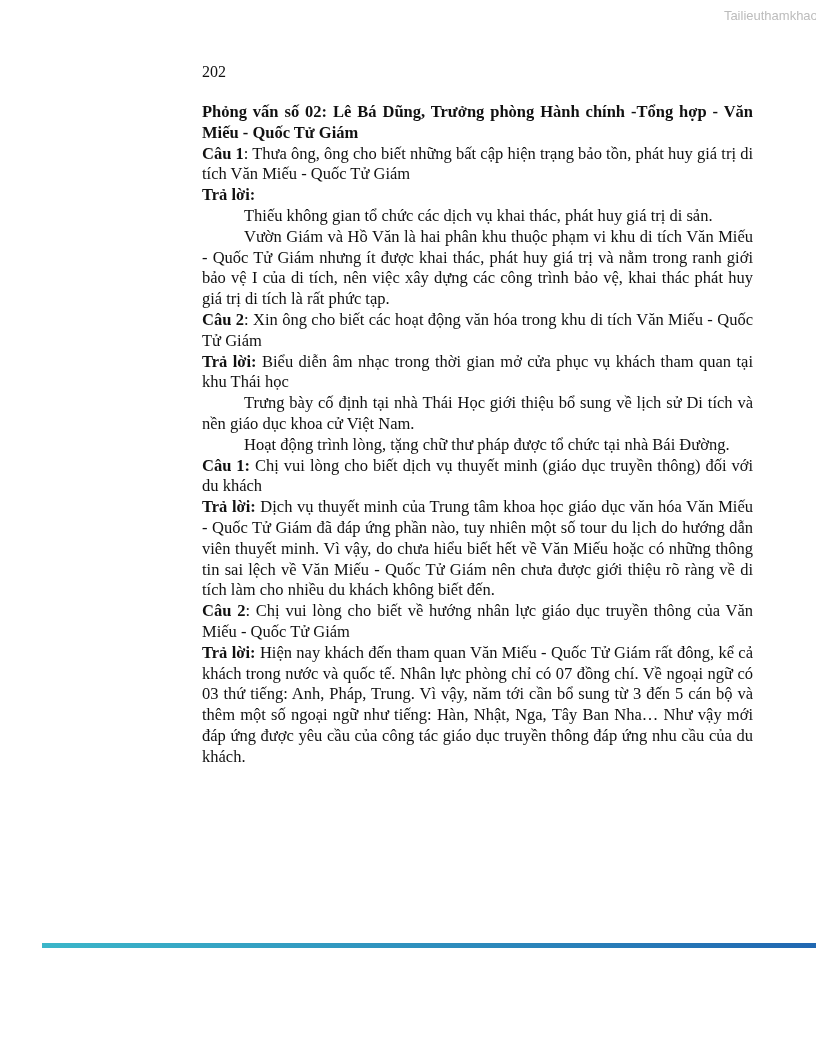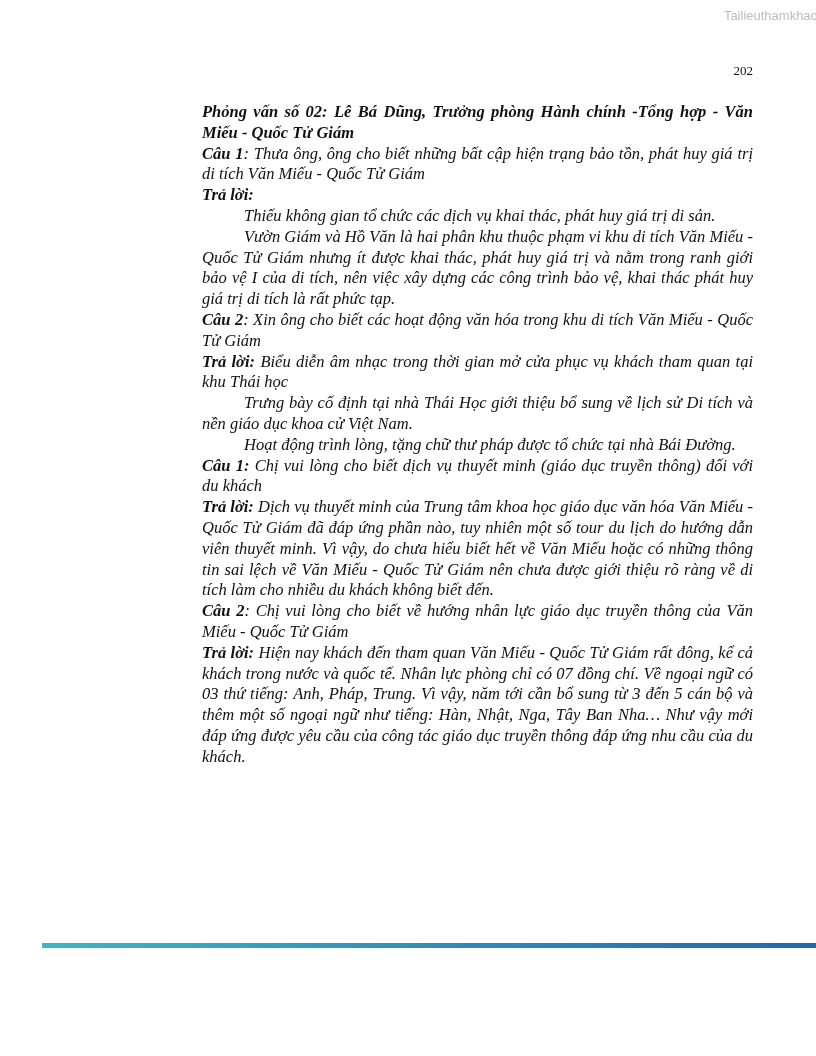--- a/index.html
+++ b/index.html
@@ -23,36 +23,35 @@
     right: 12px;
     font-family: "Liberation Sans", "DejaVu Sans", sans-serif;
     font-size: 13px;
     color: #bcbcbc;
   }
   .page-number {
     position: absolute;
     top: 63px;
     left: 160px;
     width: 551px;
-    text-align: right;
-    font-size: 13px;
+    text-align: left;
+    font-size: 16px;
   }
   .content {
     position: absolute;
     top: 102px;
     left: 160px;
     width: 551px;
     font-size: 16.5px;
     line-height: 20.8px;
     text-align: justify;
   }
   p.block {
     margin: 0;
     padding: 0;
-    font-style: italic;
   }
   p.heading {
     font-weight: bold;
   }
   p.space-before {
     margin-top: 11px;
   }
   p.indent {
     text-indent: 42px;
   }

